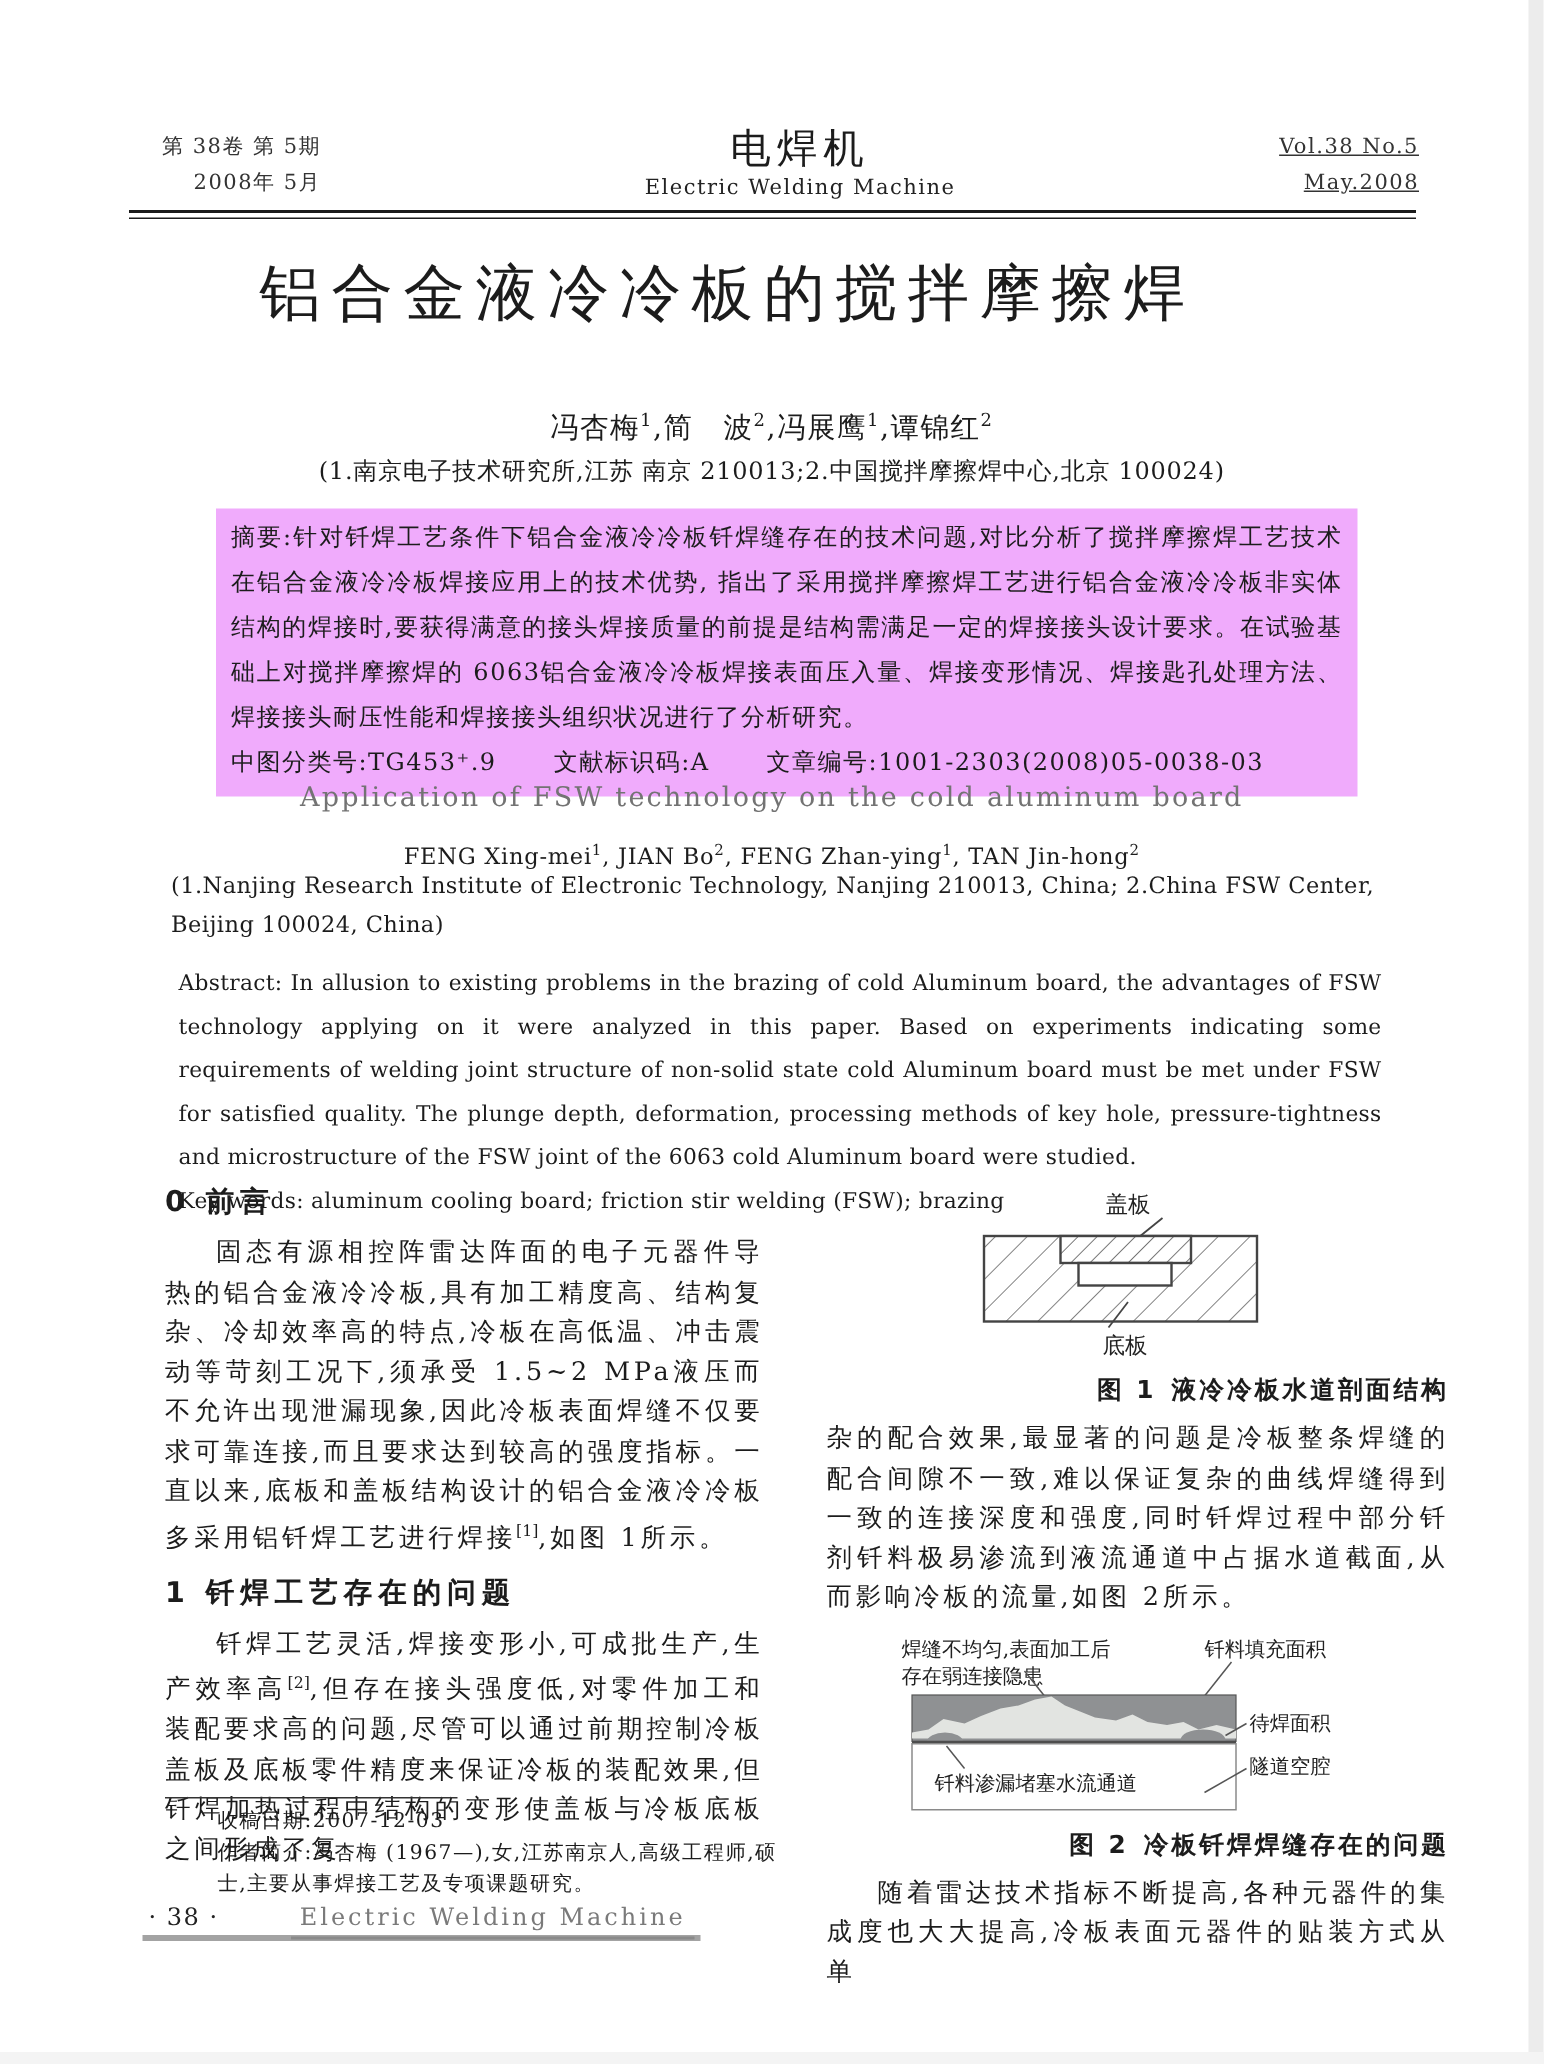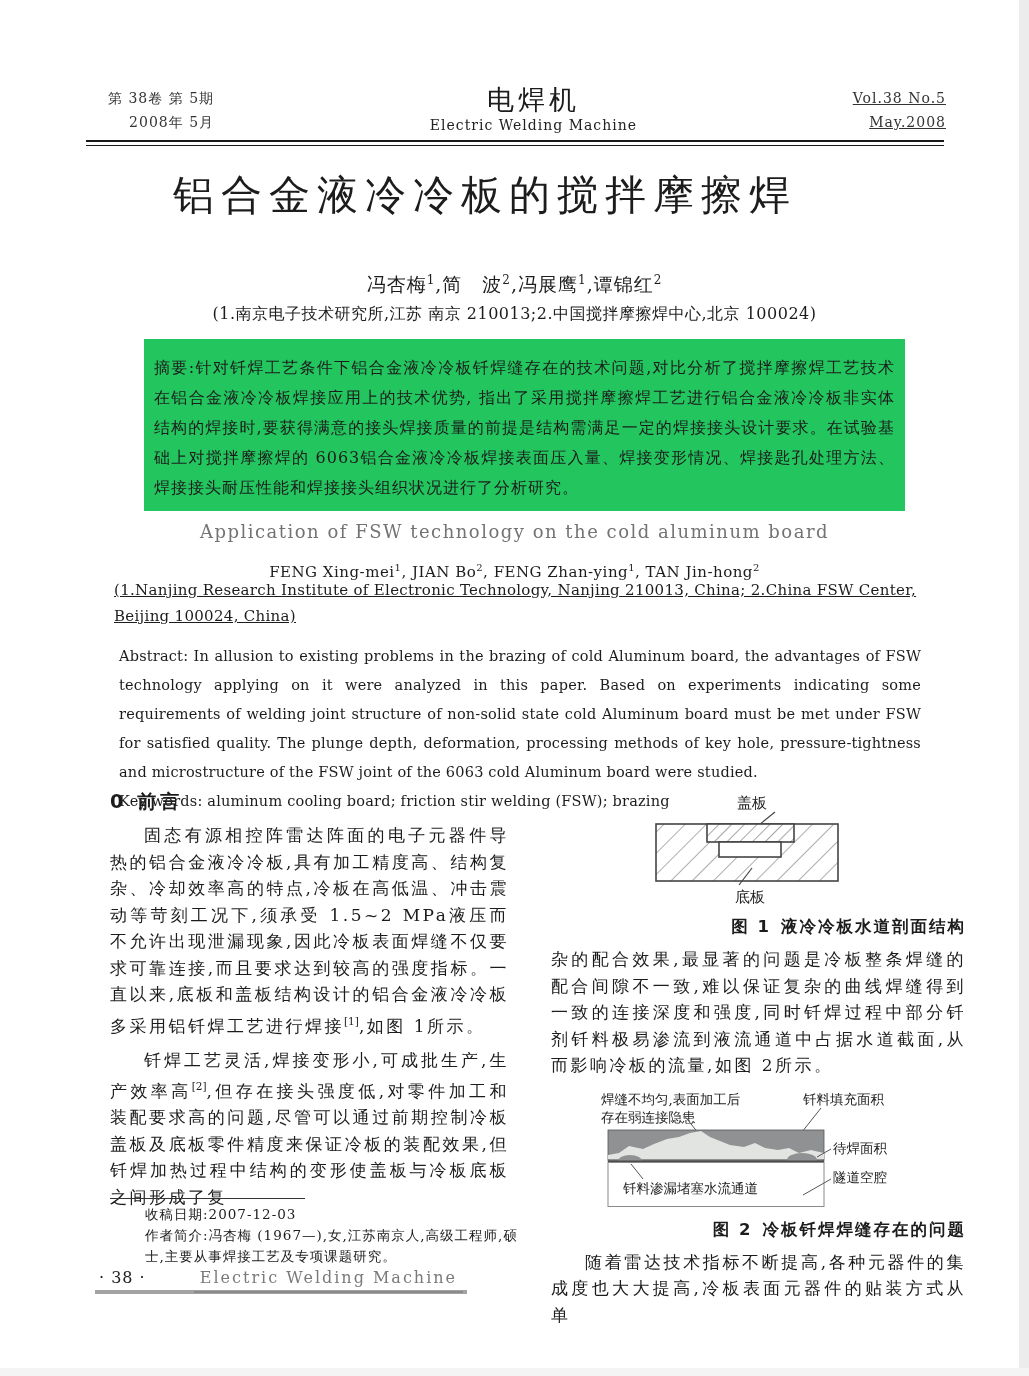--- a/index.html
+++ b/index.html
@@ -23,34 +23,34 @@
   
   .title-cn{position:absolute;top:168px;left:0;width:970px;text-align:center;
             font-size:41px;letter-spacing:7px;font-weight:500;}
   .authors-cn{position:absolute;top:272px;left:0;width:1029px;text-align:center;
               font-size:19px;letter-spacing:1px;}
   .authors-cn sup{font-size:12px;}
   .affil-cn{position:absolute;top:304px;left:0;width:1029px;text-align:center;
             font-size:16px;letter-spacing:.5px;}
 
   
-  .abs-box{position:absolute;top:339px;left:144px;width:741px;background:#22c55e;
-           padding:14px 10px 8px 10px;font-size:16px;line-height:30px;}
+  .abs-box{position:absolute;top:339px;left:144px;width:741px;background:#f0abfc;
+           padding:4px 10px 8px 10px;font-size:16px;line-height:30px;}
   .abs-box p{margin:0;text-align:justify;letter-spacing:1px;}
   .abs-meta{display:flex;gap:38px;letter-spacing:1px;}
   .abs-meta span{white-space:nowrap;}
 
   
   .en-title{position:absolute;top:521px;left:0;width:1029px;text-align:center;
             font-size:18px;letter-spacing:1.5px;color:#737373;}
   .en-authors{position:absolute;top:562px;left:0;width:1029px;text-align:center;
               font-size:15px;letter-spacing:.5px;}
   .en-authors sup{font-size:10px;}
   .en-affil{position:absolute;top:577px;left:114px;width:806px;text-align:left;
-            font-size:15px;line-height:26px;letter-spacing:.3px;text-decoration:underline;}
+            font-size:15px;line-height:26px;letter-spacing:.3px;}
   .en-abs{position:absolute;top:642px;left:119px;width:802px;font-size:14.5px;
           line-height:29px;text-align:justify;letter-spacing:.2px;}
   .en-abs p{margin:0;}
 
   
   .columns{position:absolute;top:788px;left:110px;width:856px;display:flex;gap:42px;}
   .col{width:415px;}
   h2.sec{font-family:"DejaVu Sans",sans-serif;font-size:19px;font-weight:bold;
          letter-spacing:4px;margin:0 0 8px 0;line-height:26px;}
   h2.sec .secno{margin-right:14px;letter-spacing:0;}
@@ -102,35 +102,41 @@
   </div>
 </div>
 <div class="double-rule"></div>
 
 <div class="title-cn">铝合金液冷冷板的搅拌摩擦焊</div>
 <div class="authors-cn"><span><span>冯杏梅</span><sup>1</sup></span><span><span>,简　波</span><sup>2</sup></span><span><span>,冯展鹰</span><sup>1</sup></span><span><span>,谭锦红</span><sup>2</sup></span></div>
 <div class="affil-cn">(1.南京电子技术研究所,江苏 南京  210013;2.中国搅拌摩擦焊中心,北京  100024)</div>
 
 <div class="abs-box">
   <p><span>摘要:</span><span>针对钎焊工艺条件下铝合金液冷冷板钎焊缝存在的技术问题,对比分析了搅拌摩擦焊工艺技术在铝合金液冷冷板焊接应用上的技术优势, 指出了采用搅拌摩擦焊工艺进行铝合金液冷冷板非实体结构的焊接时,要获得满意的接头焊接质量的前提是结构需满足一定的焊接接头设计要求。在试验基础上对搅拌摩擦焊的 6063铝合金液冷冷板焊接表面压入量、焊接变形情况、焊接匙孔处理方法、焊接接头耐压性能和焊接接头组织状况进行了分析研究。</span></p>
+  <p class="abs-meta">
+    <span><span>中图分类号:</span><span>TG453⁺.9</span></span>
+    <span><span>文献标识码:</span><span>A</span></span>
+    <span><span>文章编号:</span><span>1001-2303(2008)05-0038-03</span></span>
+  </p>
 </div>
 
 <div class="en-title">Application of FSW  technology on the cold aluminum board</div>
 <div class="en-authors"><span><span>FENG Xing-mei</span><sup>1</sup></span><span><span>, JIAN Bo</span><sup>2</sup></span><span><span>, FENG Zhan-ying</span><sup>1</sup></span><span><span>, TAN Jin-hong</span><sup>2</sup></span></div>
 <div class="en-affil">(1.Nanjing  Research  Institute  of  Electronic  Technology, Nanjing  210013, China;  2.China  FSW   Center, Beijing 100024, China)</div>
 <div class="en-abs">
   <p><span>Abstract:</span><span> In allusion to existing problems in the brazing of cold Aluminum board, the advantages of FSW  technology applying on it were  analyzed  in  this  paper. Based  on  experiments  indicating  some  requirements  of welding  joint  structure  of non-solid  state  cold Aluminum  board  must  be  met  under  FSW   for  satisfied  quality. The  plunge  depth, deformation, processing  methods  of  key  hole, pressure-tightness and microstructure of the FSW   joint of the 6063 cold Aluminum board were studied.</span></p>
   <p><span>Key words:</span><span> aluminum  cooling  board; friction  stir welding (FSW); brazing</span></p>
 </div>
 
 <div class="columns">
 
   <div class="col">
     <h2 class="sec"><span class="secno">0</span><span>前言</span></h2>
     <p class="body indent"><span>固态有源相控阵雷达阵面的电子元器件导热的铝合金液冷冷板,具有加工精度高、结构复杂、冷却效率高的特点,冷板在高低温、冲击震动等苛刻工况下,须承受 1.5~2 MPa液压而不允许出现泄漏现象,因此冷板表面焊缝不仅要求可靠连接,而且要求达到较高的强度指标。一直以来,底板和盖板结构设计的铝合金液冷冷板多采用铝钎焊工艺进行焊接</span><sup class="ref">[1]</sup><span>,如图 1所示。</span></p>
+    <h2 class="sec" style="margin-top:10px;"><span class="secno">1</span><span>钎焊工艺存在的问题</span></h2>
     <p class="body indent"><span>钎焊工艺灵活,焊接变形小,可成批生产,生产效率高</span><sup class="ref">[2]</sup><span>,但存在接头强度低,对零件加工和装配要求高的问题,尽管可以通过前期控制冷板盖板及底板零件精度来保证冷板的装配效果,但钎焊加热过程中结构的变形使盖板与冷板底板之间形成了复</span></p>
   </div>
 
   <div class="col">
 
     <div class="figwrap">
       <svg width="415" height="120" viewBox="0 0 415 120">
         <defs>
           <pattern id="h1" patternUnits="userSpaceOnUse" width="15" height="15" patternTransform="rotate(-45)">
             <rect width="15" height="15" fill="#ffffff"></rect>

